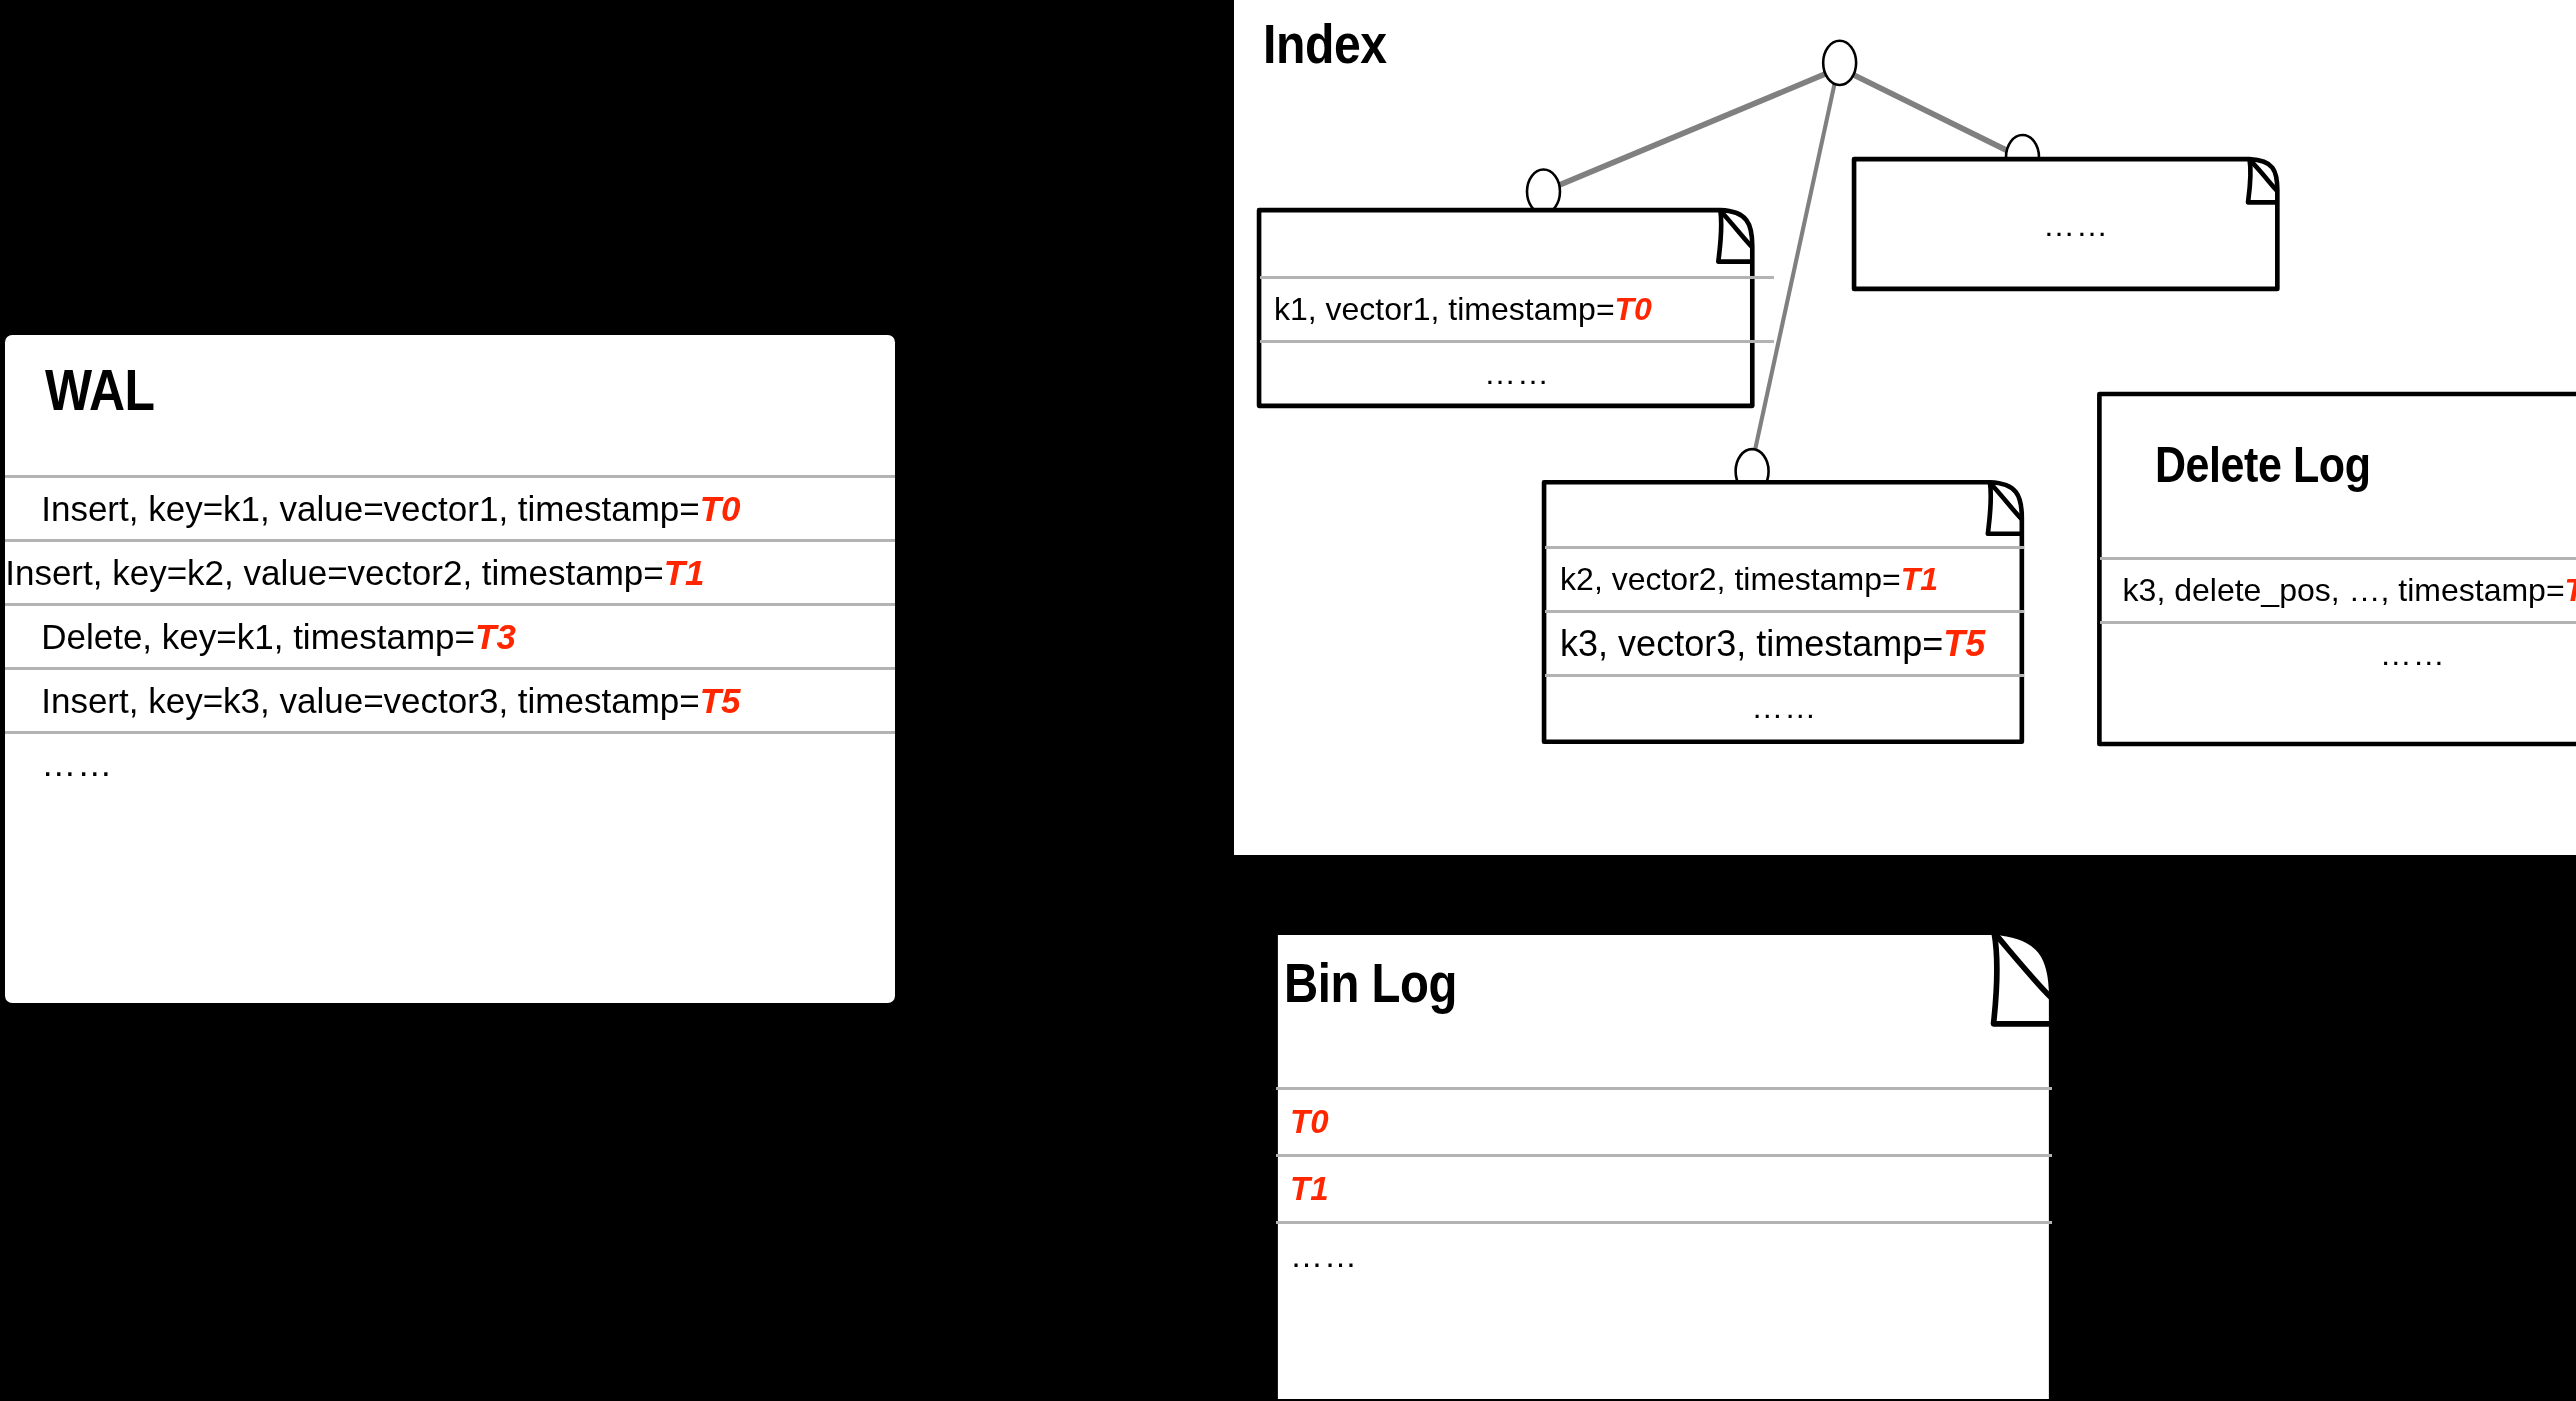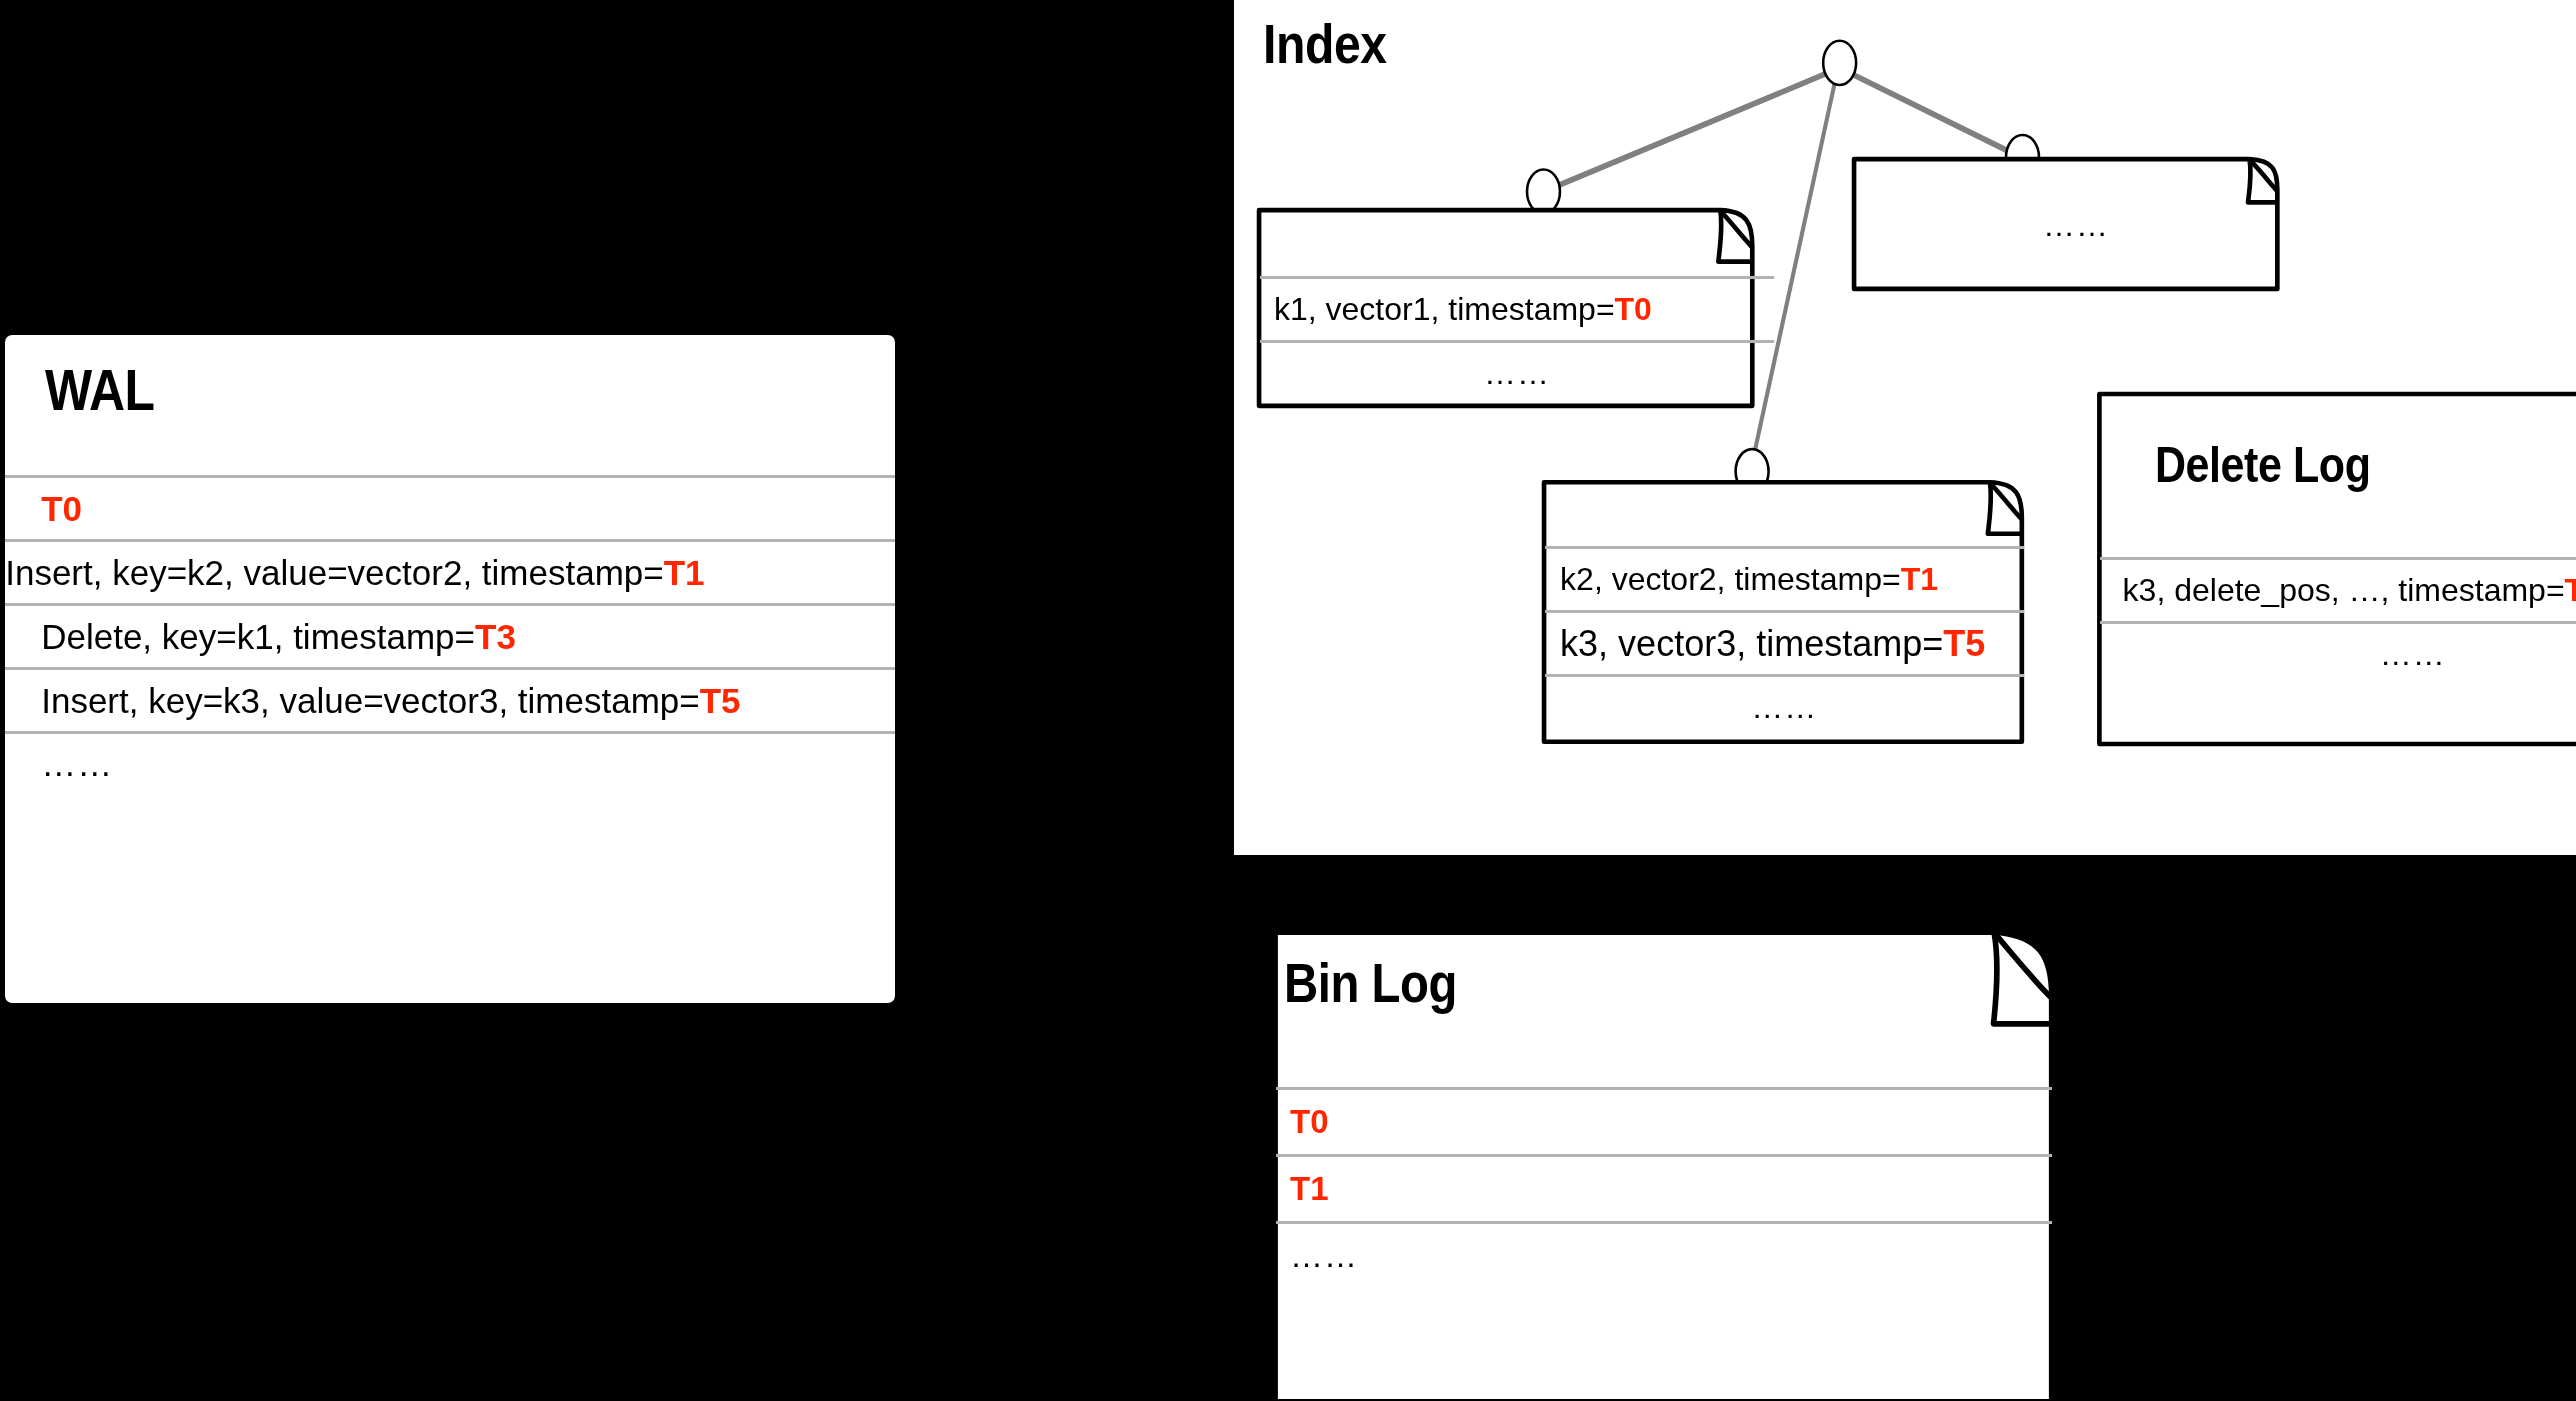--- a/index.html
+++ b/index.html
@@ -46,21 +46,21 @@
     box-sizing: border-box;
     display: flex;
     align-items: center;
     border-top: 3.1px solid #b3b3b3;
     color: #000000;
     white-space: nowrap;
     overflow: hidden;
   }
   .row:last-child { border-bottom: 3.1px solid #b3b3b3; }
   .row .txt { display: inline-block; }
-  .ts { color: #ff2600; font-weight: bold; }
+  .ts { color: #ff2600; font-weight: bold; font-style: italic; }
   .ellipsis {
     letter-spacing: 1px;
   }
   .row.center { justify-content: center; }
 
   
   .doc {
     position: absolute;
   }
   .doc > svg {
@@ -87,20 +87,21 @@
 <body>
 
 <div id="stage">
 
   <div class="panel panel-rounded" style="left:5.2px; top:335px; width:890px; height:668px;">
 
     <div class="panel-title" style="left:40px; top:20.6px; font-size:58px;">WAL</div>
 
     <div class="rows" style="top:140px;">
       <div class="row" style="height:64px; padding-left:36px; font-size:35px;">
+        <span class="txt">Insert, key=k1, value=vector1, timestamp=</span>
           <span class="ts">T0</span>
       </div>
       <div class="row" style="height:64px; font-size:35px;">
         <span class="txt">Insert, key=k2, value=vector2, timestamp=</span>
           <span class="ts">T1</span>
       </div>
       <div class="row" style="height:64px; padding-left:36px; font-size:35px;">
         <span class="txt">Delete, key=k1, timestamp=</span>
           <span class="ts">T3</span>
       </div>

